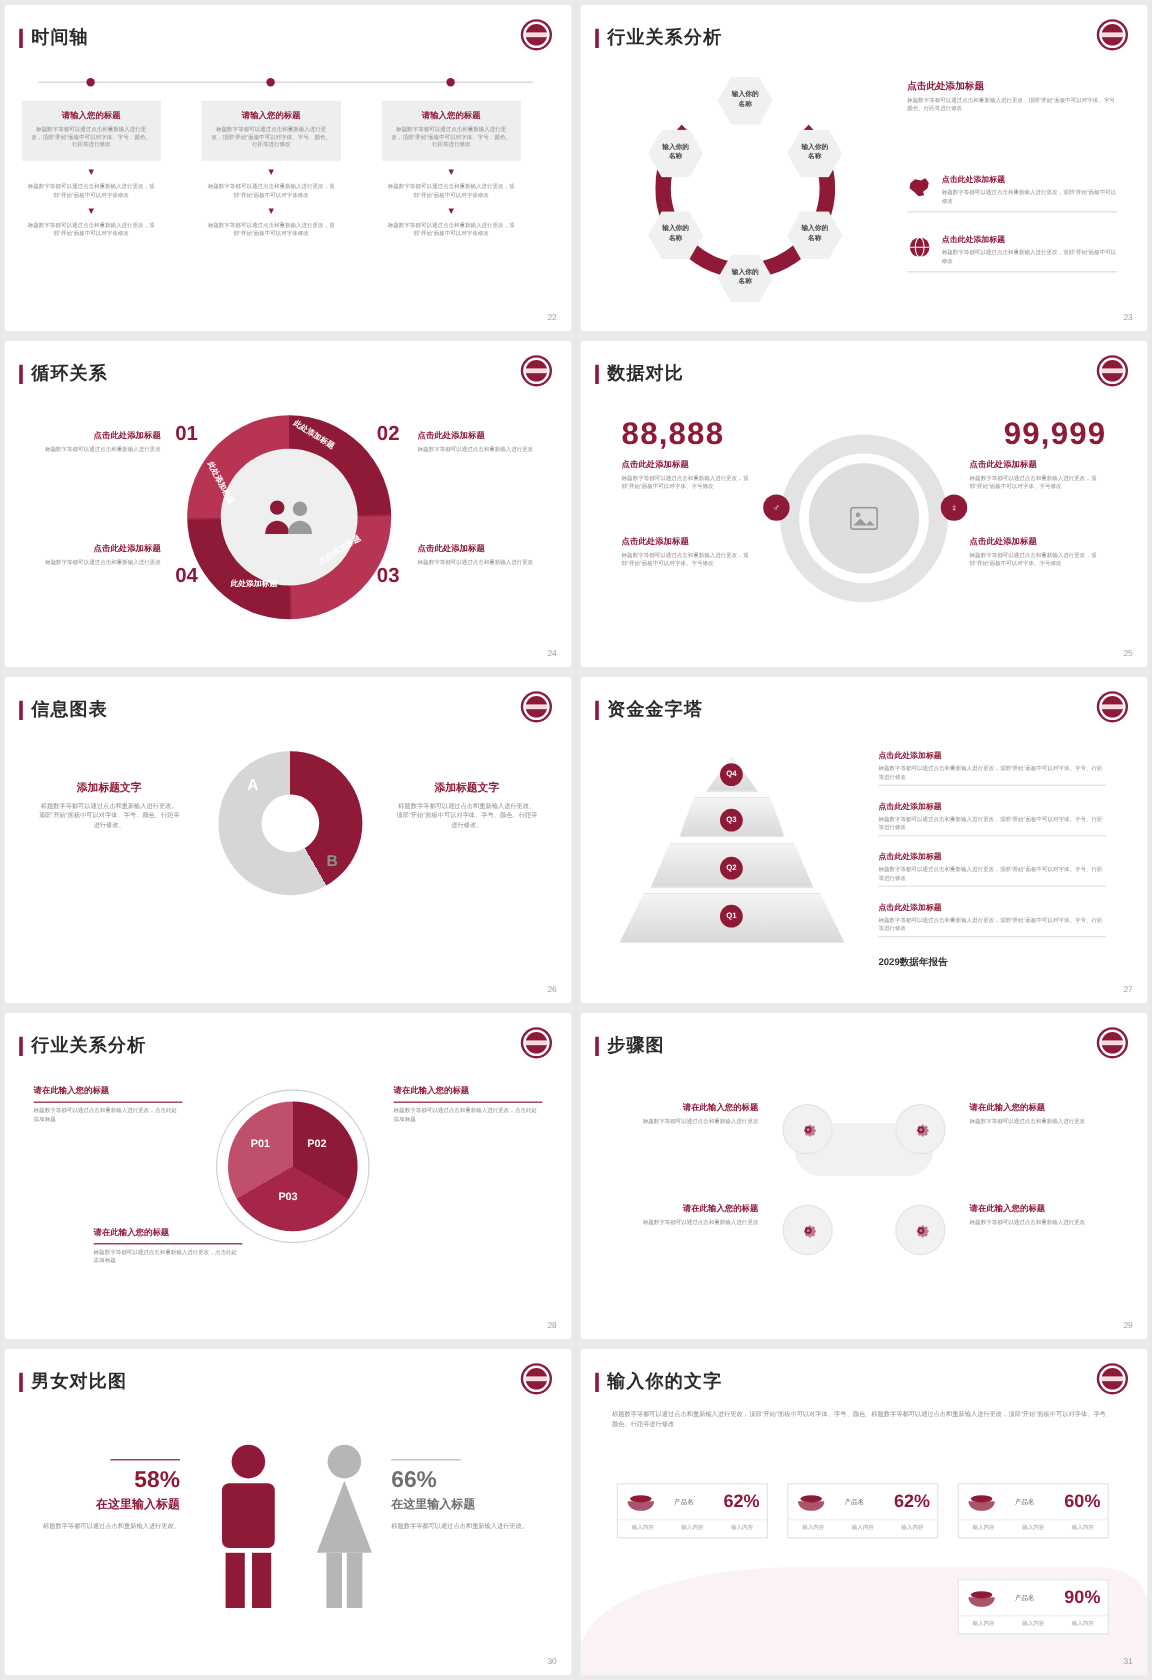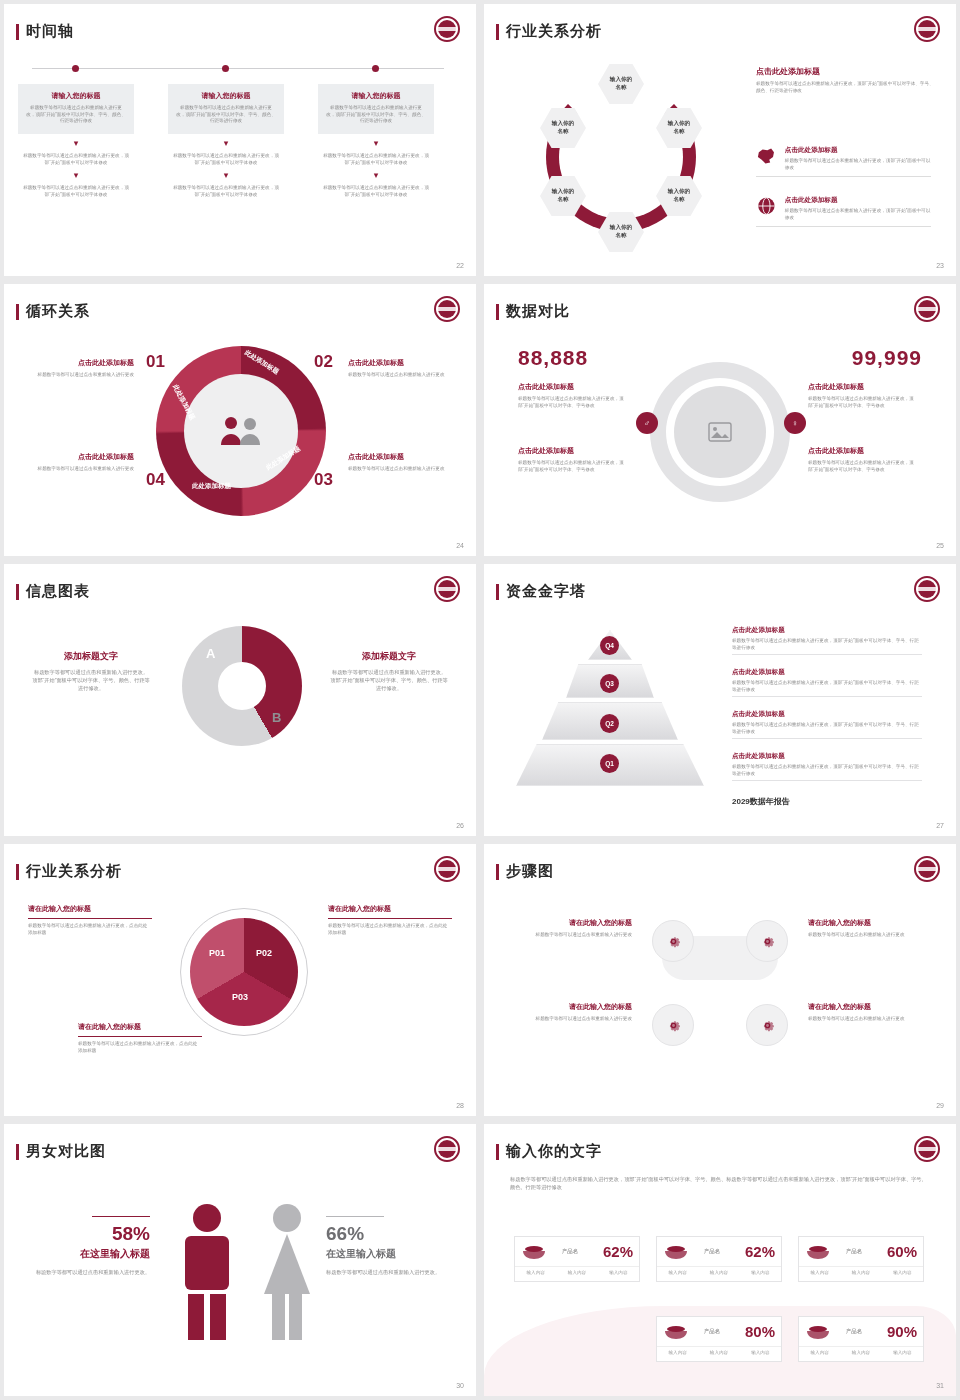--- a/index.html
+++ b/index.html
@@ -122,21 +122,21 @@
   .cy-hole {
     position: absolute; left: 38px; top: 38px; width: 114px; height: 114px;
     border-radius: 50%;
     background: #efeff0;
     display: flex; align-items: center; justify-content: center;
   }
   .cy-lbl { position: absolute; font-size: 6.5px; color: #fff; font-weight: bold; }
   .numbig { font-size: 17px; color: #8e1a38; font-weight: bold; }
 
   
-  .bignum { font-size: 21px; color: #8e1a38; font-weight: bold; letter-spacing: 1px; }
+  .bignum { font-size: 26px; color: #8e1a38; font-weight: bold; letter-spacing: 1px; }
   .dc-ring {
     position: absolute; left: 166px; top: 78px; width: 140px; height: 140px;
     border-radius: 50%; background: #e3e3e5;
   }
   .dc-ring2 {
     position: absolute; left: 182px; top: 94px; width: 108px; height: 108px;
     border-radius: 50%; background: #fff;
   }
   .dc-ring3 {
     position: absolute; left: 190px; top: 102px; width: 92px; height: 92px;
@@ -680,35 +680,20 @@
         <div class="pc-val">60%</div>
       </div>
       <div class="pc-bot">
         <span>输入内容</span>
         <span>输入内容</span>
         <span>输入内容</span>
       </div>
     </div>
 
 
-    <div class="prodcard" style="left:172px; top:192px">
-      <div class="pc-top">
-        <svg width="26" height="16" viewBox="0 0 26 16">
-              <ellipse cx="13" cy="5" rx="9" ry="3" fill="#8e1a38"></ellipse>
-              <path d="M2 7c0 5 5 8 11 8s11-3 11-8z" fill="#8e1a38" opacity=".75"></path>
-            </svg>
-        <div class="pc-name">产品名</div>
-        <div class="pc-val">80%</div>
-      </div>
-      <div class="pc-bot">
-        <span>输入内容</span>
-        <span>输入内容</span>
-        <span>输入内容</span>
-      </div>
-    </div>
 
     <div class="prodcard" style="left:314px; top:192px">
       <div class="pc-top">
         <svg width="26" height="16" viewBox="0 0 26 16">
               <ellipse cx="13" cy="5" rx="9" ry="3" fill="#8e1a38"></ellipse>
               <path d="M2 7c0 5 5 8 11 8s11-3 11-8z" fill="#8e1a38" opacity=".75"></path>
             </svg>
         <div class="pc-name">产品名</div>
         <div class="pc-val">90%</div>
       </div>

